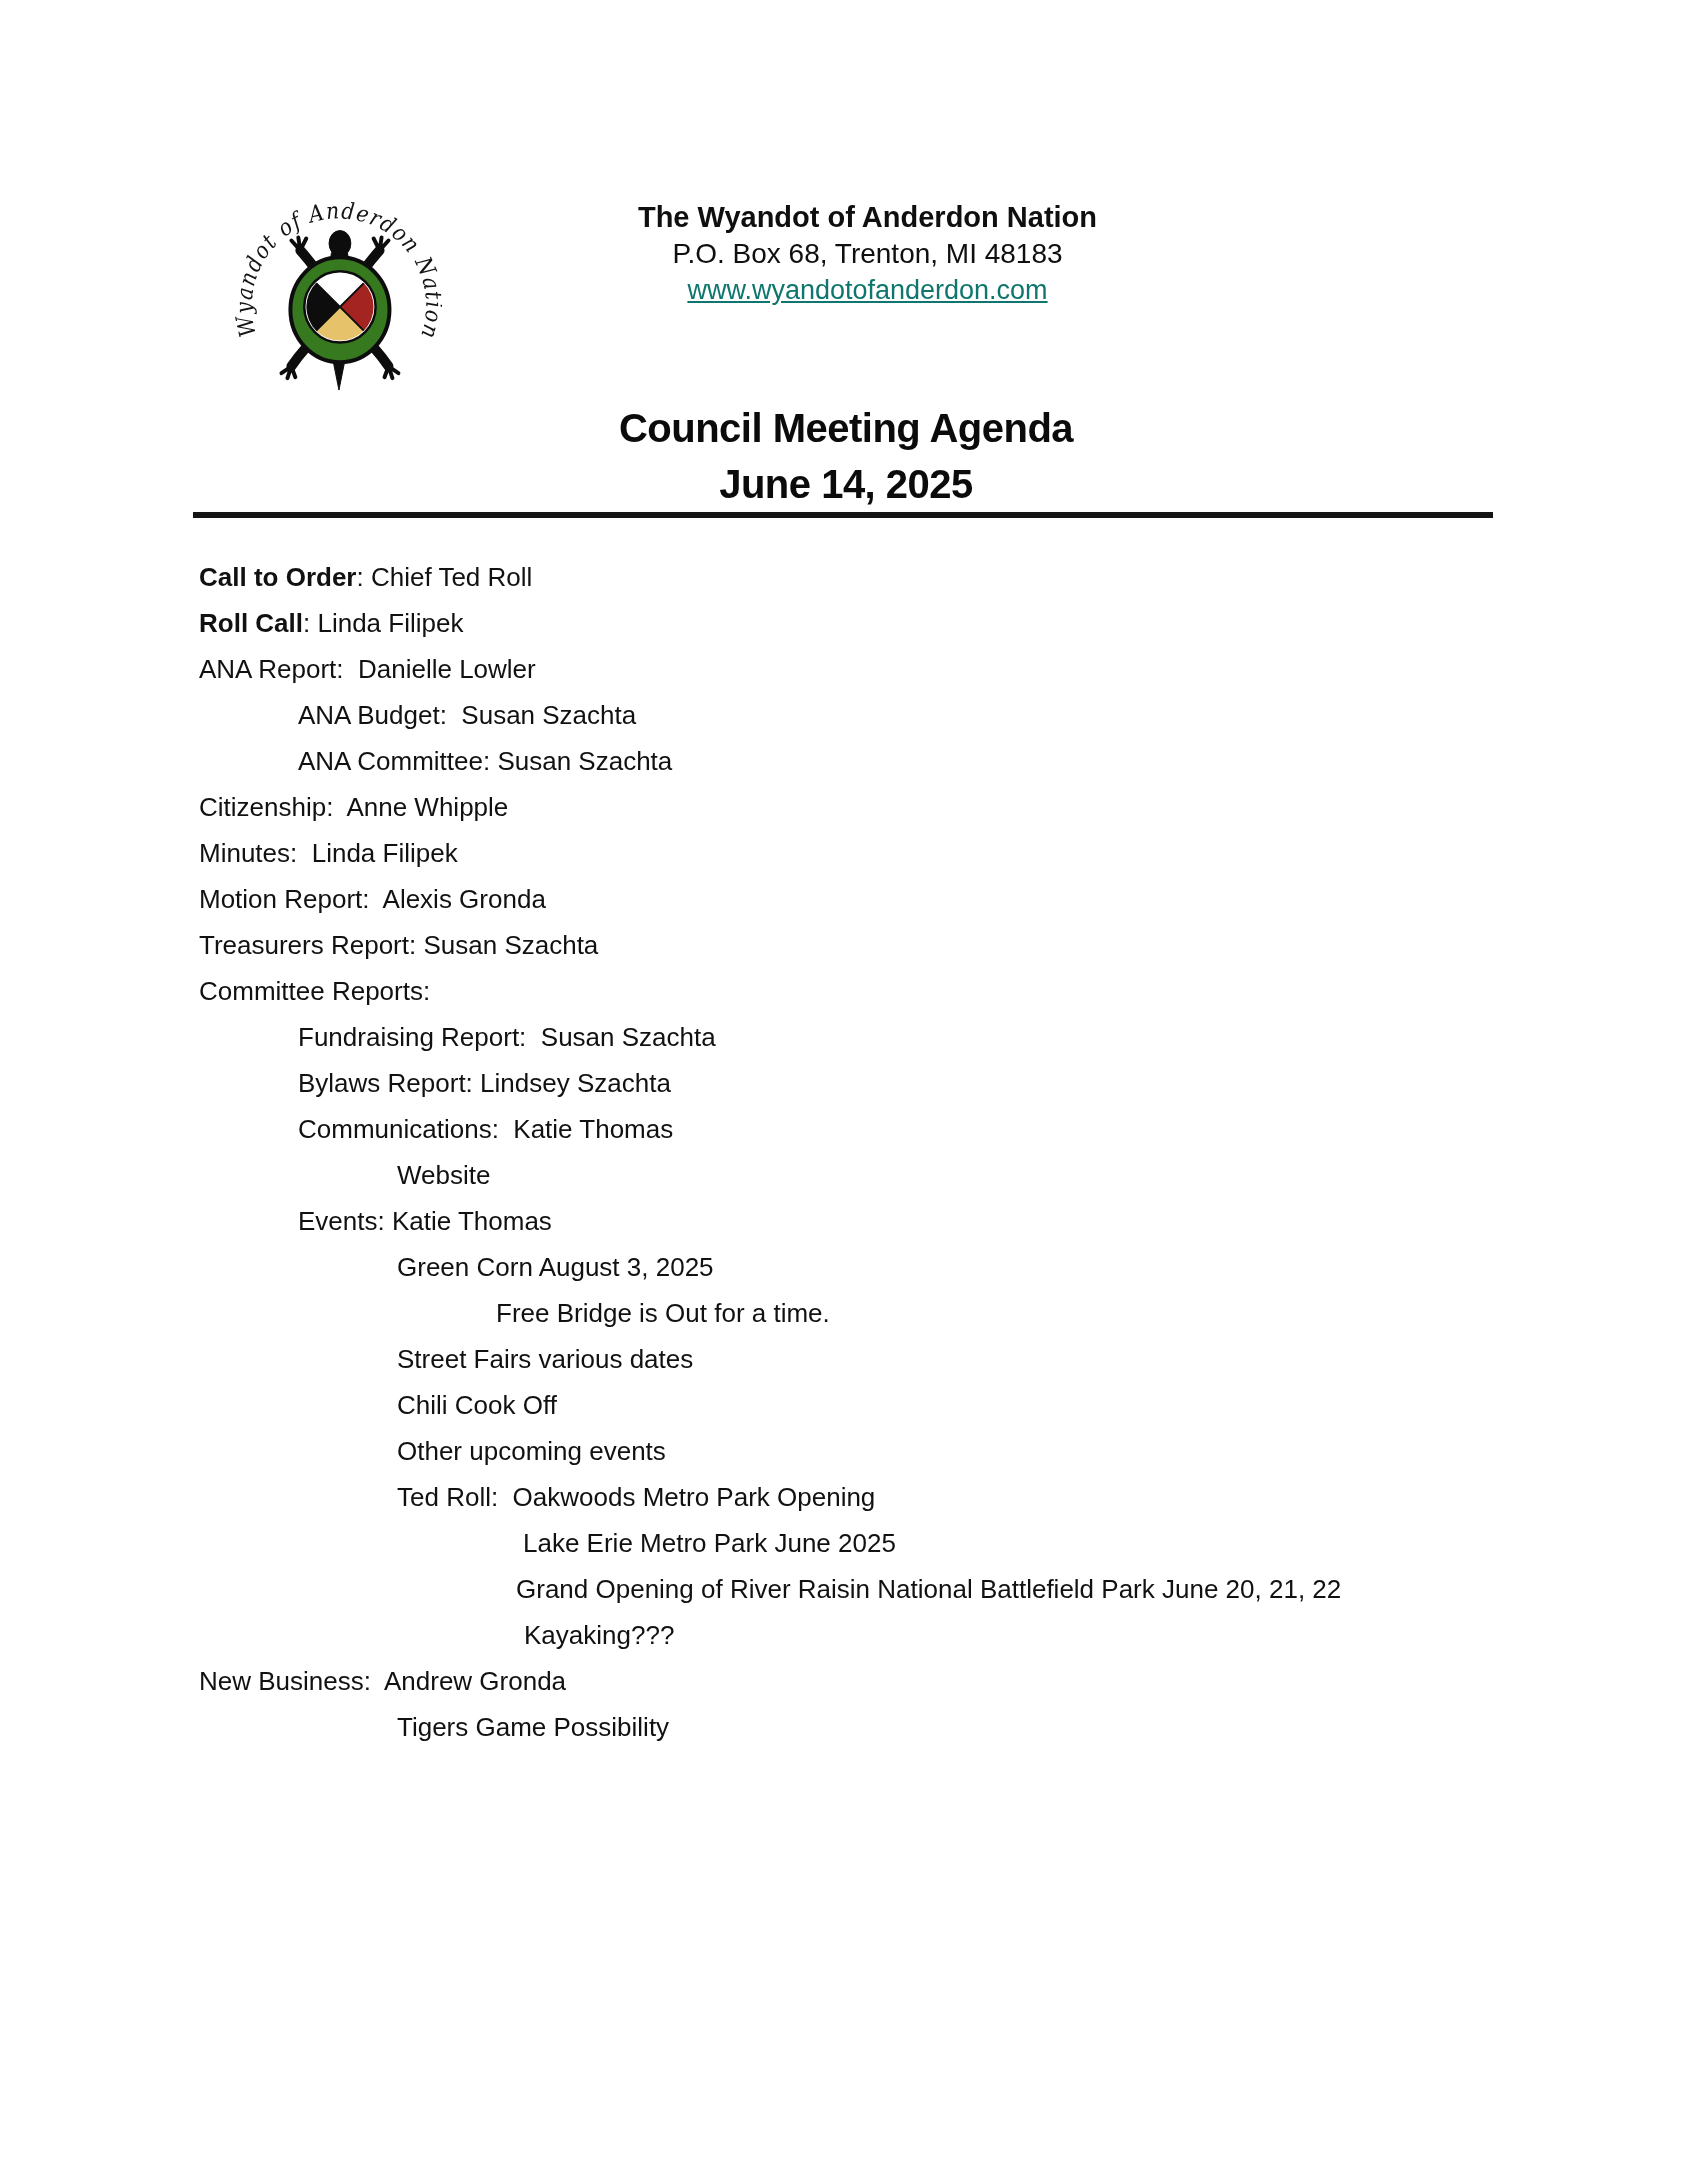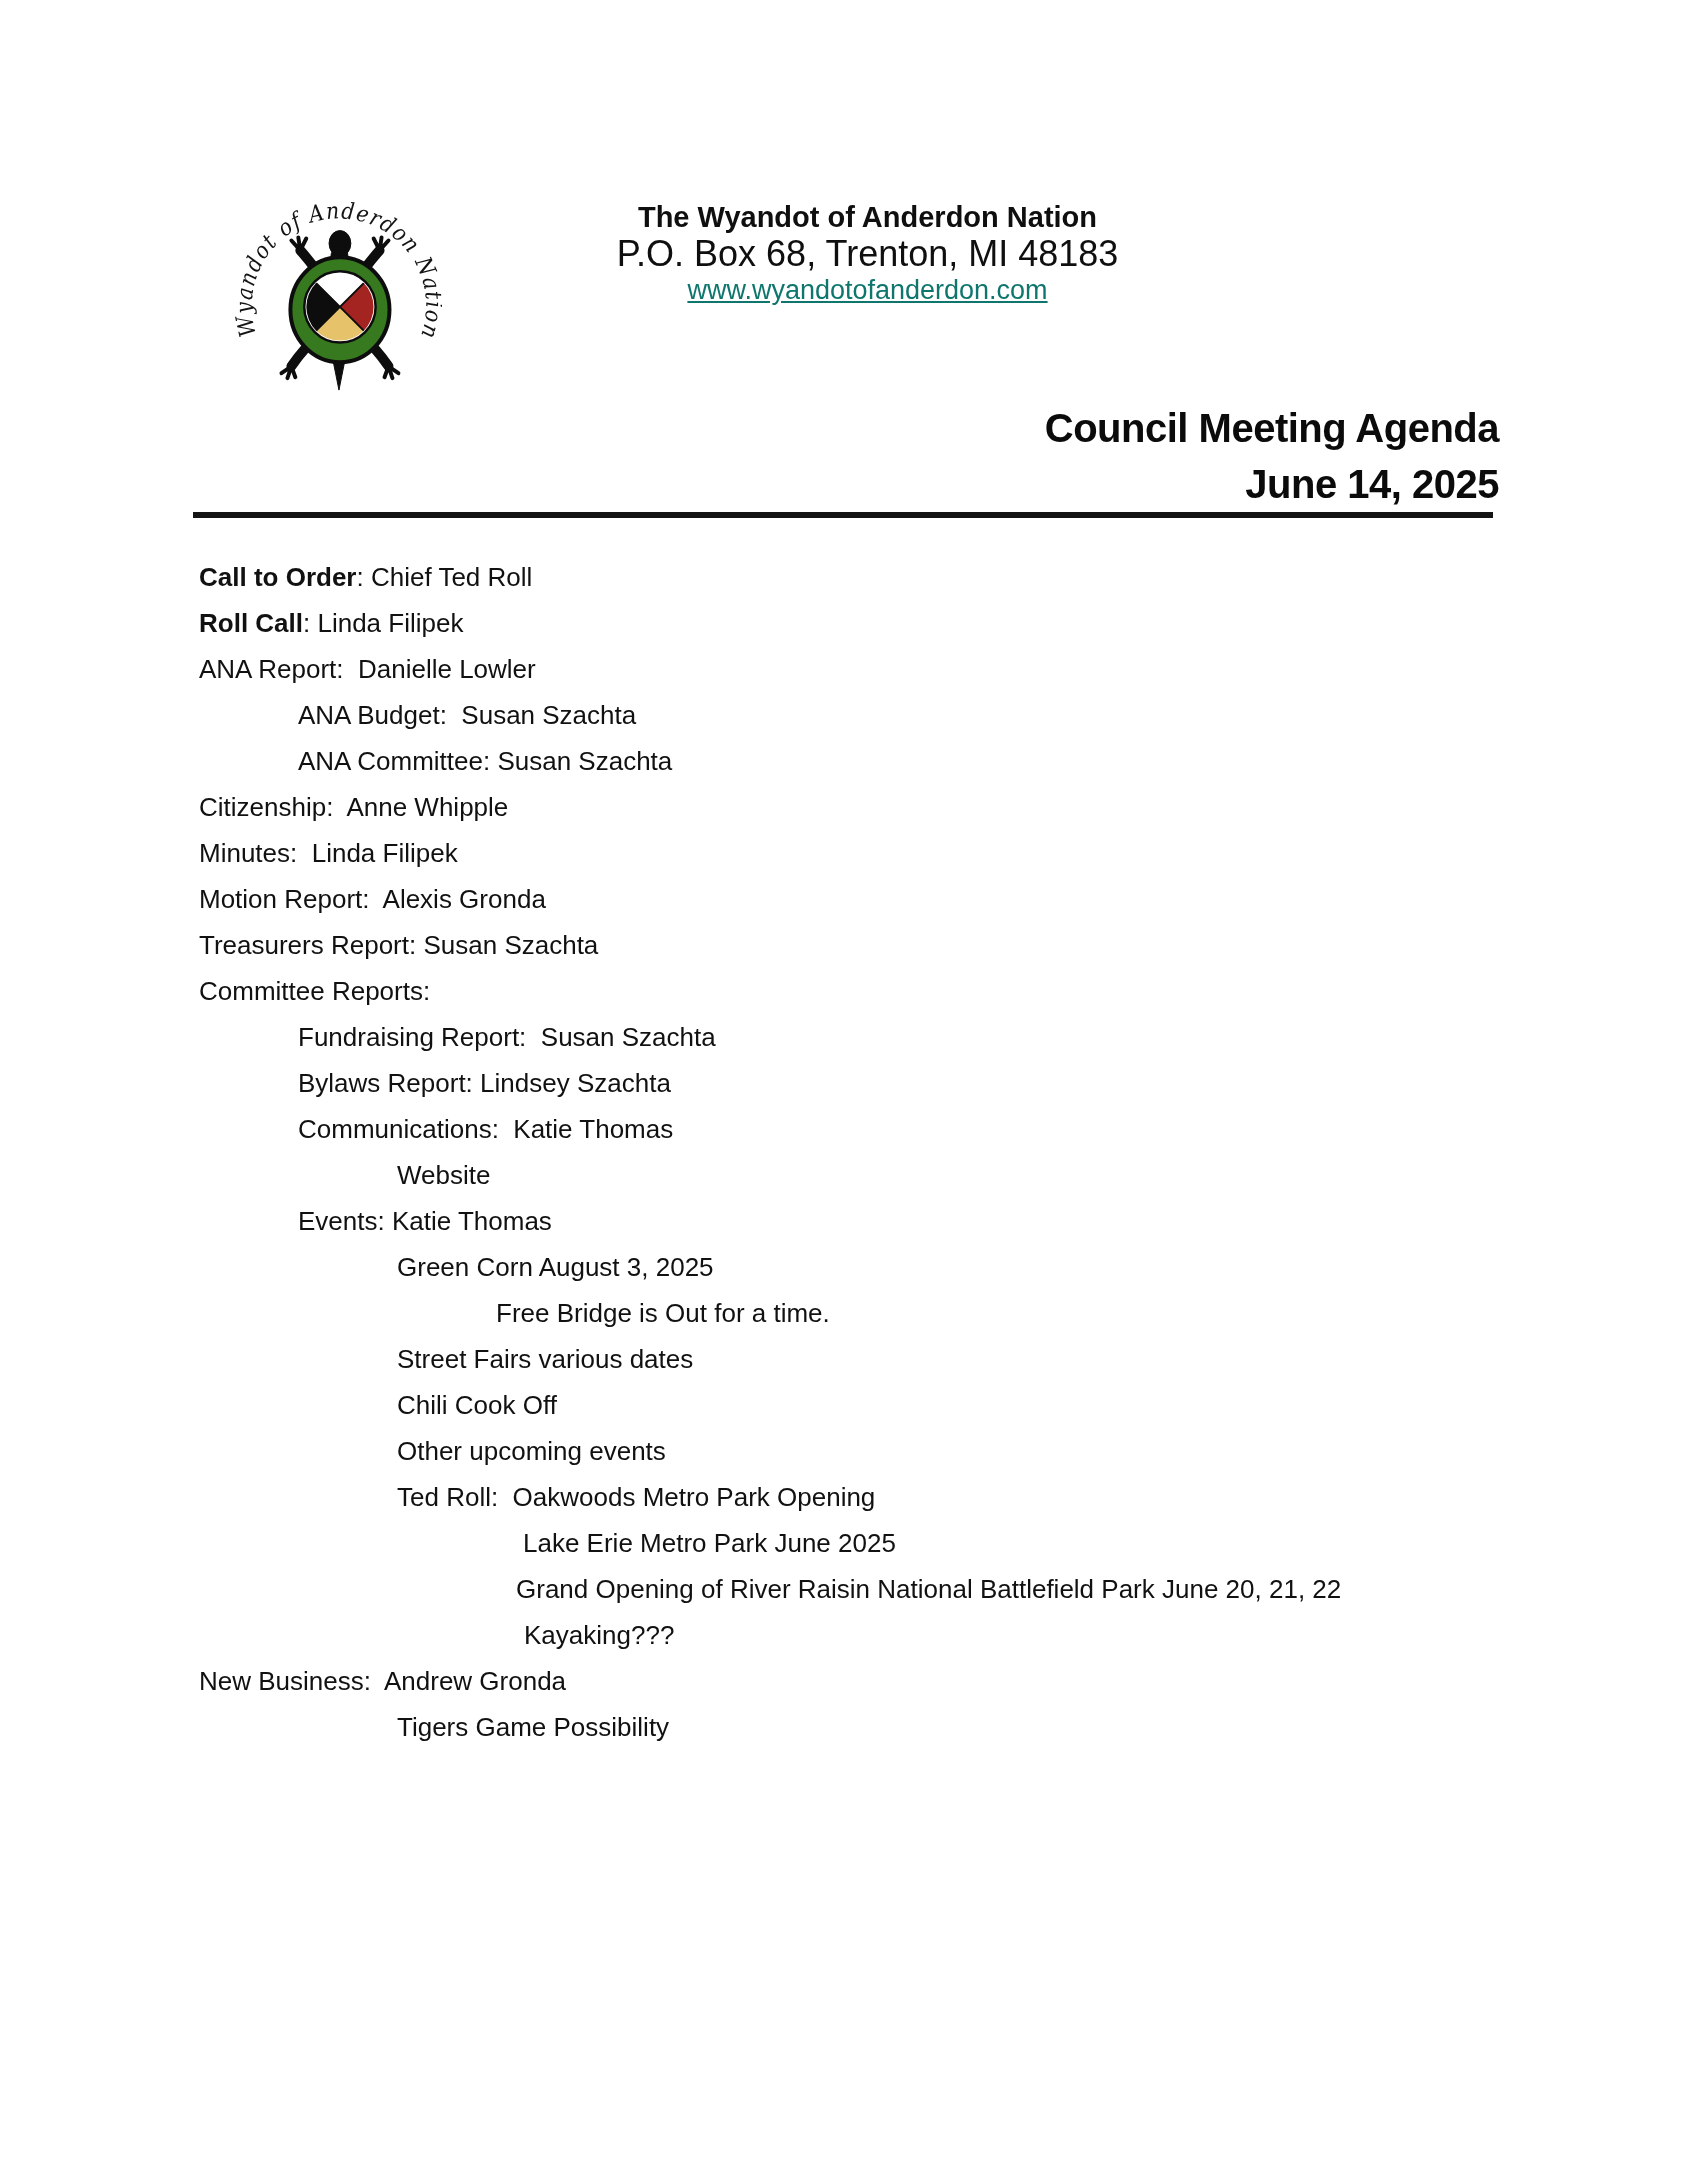--- a/index.html
+++ b/index.html
@@ -3,24 +3,24 @@
 <meta charset="utf-8">
 <style>
   html,body{margin:0;padding:0;background:#ffffff;}
   .page{
     position:relative;width:1683px;height:2178px;background:#ffffff;
     font-family:"Liberation Sans","DejaVu Sans",sans-serif;color:#0f0f0f;overflow:hidden;
   }
   .org-logo{position:absolute;left:226px;top:184px;width:216px;height:216px;}
   .org-block{position:absolute;left:248px;right:196px;top:199px;text-align:center;}
   .org-name{font-weight:bold;font-size:29px;line-height:37px;}
-  .org-address{font-size:36px;line-height:36px;}
+  .org-address{font-size:28px;line-height:36px;}
   .org-link{font-size:27px;line-height:36px;text-decoration:underline;cursor:pointer;}
   .title-block{
-    position:absolute;left:193px;right:184px;top:400px;text-align:right;
+    position:absolute;left:193px;right:184px;top:400px;text-align:center;
     font-weight:bold;font-size:40px;line-height:56px;letter-spacing:-0.5px;color:#0b0b0b;
   }
   .rule{position:absolute;left:193px;top:512px;width:1300px;height:6px;background:#141414;}
   .agenda{
     position:absolute;left:199px;top:550px;right:109px;
     font-size:26px;line-height:38px;white-space:pre-wrap;color:#111111;
   }
   .agenda-line{min-height:38px;margin-top:8px;}
   .agenda-line .b{font-weight:bold;}
   .gap1{}

